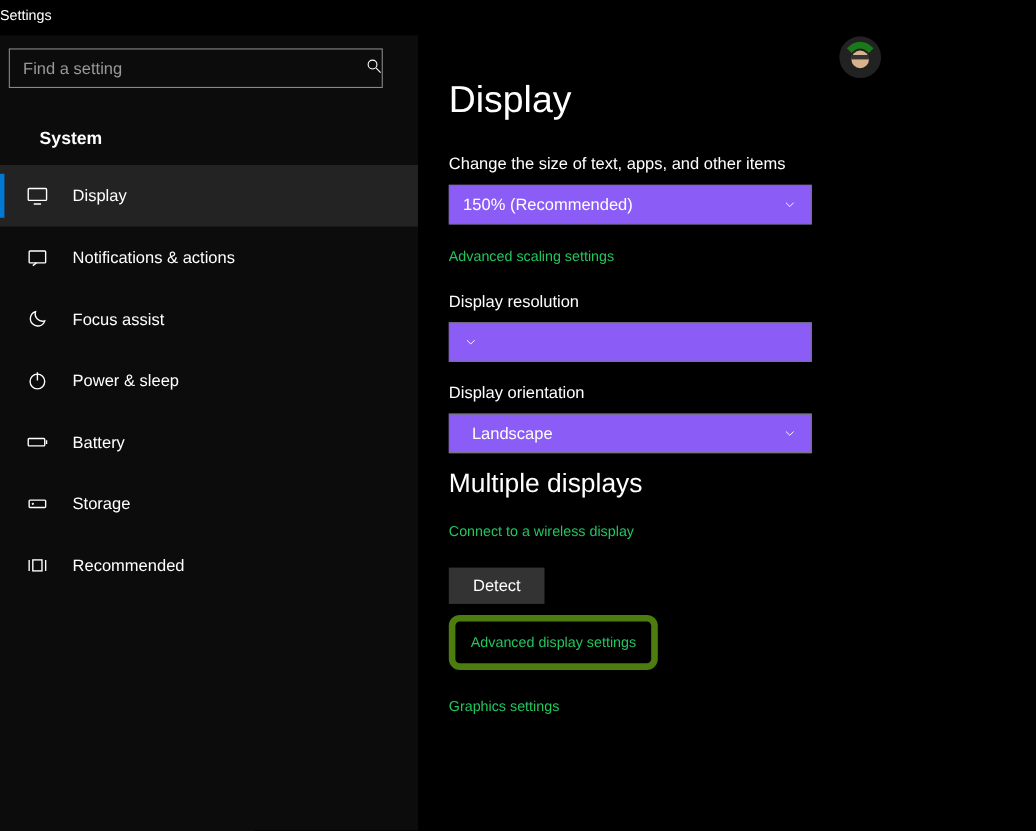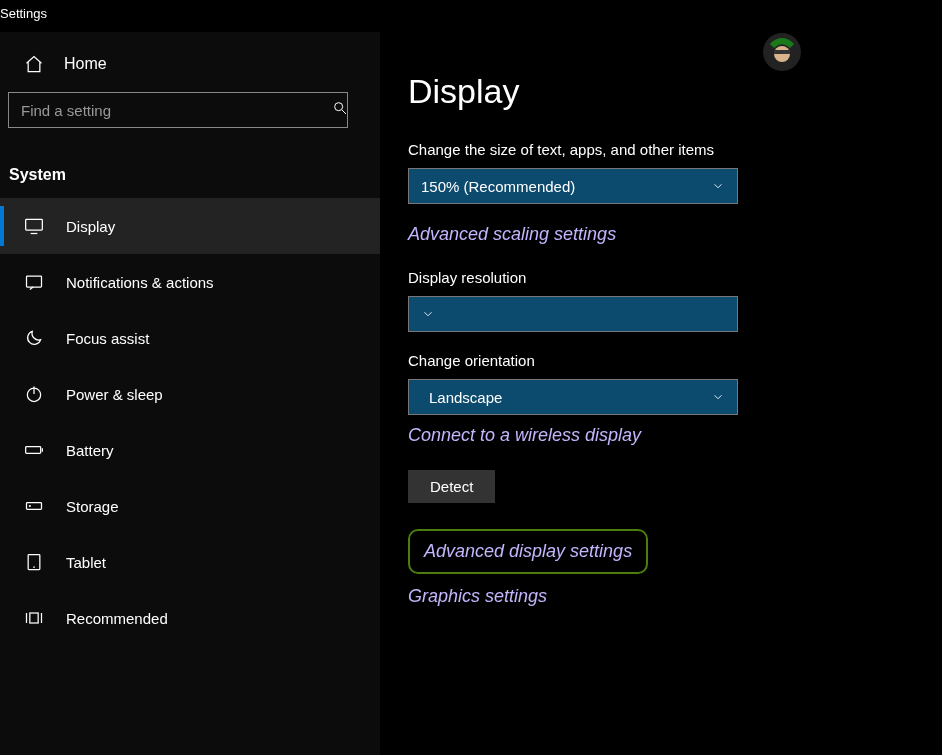--- a/index.html
+++ b/index.html
@@ -53,21 +53,21 @@
   .search::placeholder { color: #999; }
   .search-icon {
     position: relative;
     float: right;
     margin-top: -28px;
     margin-right: 12px;
     width: 16px; height: 16px;
     pointer-events: none;
   }
   .section-label {
-    padding: 6px 24px 14px 9px;
+    padding: 6px 24px 14px 36px;
     font-size: 16px;
     font-weight: 600;
     margin-top: 32px;
   }
   .nav-item {
     display: flex;
     align-items: center;
     gap: 22px;
     height: 56px;
     padding: 0 24px;
@@ -97,37 +97,36 @@
     margin-bottom: 30px;
   }
   .field-label {
     font-size: 15px;
     margin-bottom: 10px;
   }
   .dropdown {
     width: 330px;
     height: 36px;
     border: 1px solid #777;
-    background: #0c4a6e;
+    background: #8b5cf6;
     color: #fff;
     padding: 0 12px;
     font-size: 15px;
     display: flex;
     align-items: center;
     justify-content: space-between;
     margin-bottom: 20px;
     cursor: pointer;
   }
   .chev { width: 14px; height: 14px; }
   .link {
-    color: #c4b5fd;
-    font-size: 18px;
+    color: #22c55e;
+    font-size: 13px;
     cursor: pointer;
     display: inline-block;
-    font-style: italic;
   }
   .link-block { margin-bottom: 24px; }
   .subhead {
     font-size: 24px;
     font-weight: 400;
     margin-top: 14px;
     margin-bottom: 20px;
   }
   .body-text {
     font-size: 15px;
@@ -135,55 +134,47 @@
     margin-bottom: 16px;
     max-width: 520px;
   }
   .btn {
     background: #333;
     border: none;
     color: #fff;
     padding: 8px 22px;
     font-size: 15px;
     cursor: pointer;
-    margin-bottom: 26px;
+    margin-bottom: 10px;
   }
   .highlight-box {
-    border: 2px solid #4d7c0f;
+    border: 6px solid #4d7c0f;
     border-radius: 10px;
     padding: 10px 14px;
     display: inline-block;
-    margin-bottom: 12px;
+    margin-bottom: 24px;
   }
   .avatar {
     position: absolute;
     top: 0px;
     right: 140px;
     width: 40px;
     height: 40px;
     border-radius: 50%;
   }
   svg { stroke: #fff; fill: none; stroke-width: 1.5; }
 </style>
 </head>
 <body>
 
 <div class="titlebar">Settings</div>
 
 <div class="body">
   <div class="sidebar">
 
-    <div class="home-row">
-      <span class="icon">
-        <svg viewBox="0 0 24 24">
-            <path d="M3 11 L12 3 L21 11 M5 10 V21 H19 V10"></path>
-          </svg>
-      </span>
-      <span>Home</span>
-    </div>
 
     <div class="search-wrap">
       <input class="search" type="text" placeholder="Find a setting" style="">
       <span class="search-icon">
         <svg viewBox="0 0 24 24">
             <circle cx="10" cy="10" r="6"></circle>
             <line x1="15" y1="15" x2="21" y2="21"></line>
           </svg>
       </span>
     </div>
@@ -243,29 +234,20 @@
     <div class="nav-item">
       <span class="icon">
         <svg viewBox="0 0 24 24">
             <rect x="3" y="8" width="18" height="8" rx="1"></rect>
             <circle cx="7" cy="12" r="0.5" fill="#fff"></circle>
           </svg>
       </span>
       <span>Storage</span>
     </div>
 
-    <div class="nav-item">
-      <span class="icon">
-        <svg viewBox="0 0 24 24">
-            <rect x="5" y="3" width="14" height="18" rx="1"></rect>
-            <line x1="11" y1="18" x2="13" y2="18"></line>
-          </svg>
-      </span>
-      <span>Tablet</span>
-    </div>
 
     <div class="nav-item">
       <span class="icon">
         <svg viewBox="0 0 24 24">
             <line x1="3" y1="6" x2="3" y2="18"></line>
             <rect x="7" y="6" width="10" height="12"></rect>
             <line x1="21" y1="6" x2="21" y2="18"></line>
           </svg>
       </span>
       <span>Recommended</span>
@@ -301,30 +283,31 @@
 
     <div class="field-label">Display resolution</div>
     <div class="dropdown">
       <span class="chev">
         <svg viewBox="0 0 24 24">
             <path d="M6 9l6 6 6-6"></path>
           </svg>
       </span>
     </div>
 
-    <div class="field-label">Change orientation</div>
+    <div class="field-label">Display orientation</div>
     <div class="dropdown" style="margin-bottom:10px;padding-left:20px;">
       <span>Landscape</span>
       <span class="chev">
         <svg viewBox="0 0 24 24">
             <path d="M6 9l6 6 6-6"></path>
           </svg>
       </span>
     </div>
 
+    <h2 class="subhead">Multiple displays</h2>
 
     <div class="link-block">
       <span class="link">Connect to a wireless display</span>
     </div>
 
 
     <button class="btn">Detect</button>
 
     <div>
       <div class="highlight-box">

